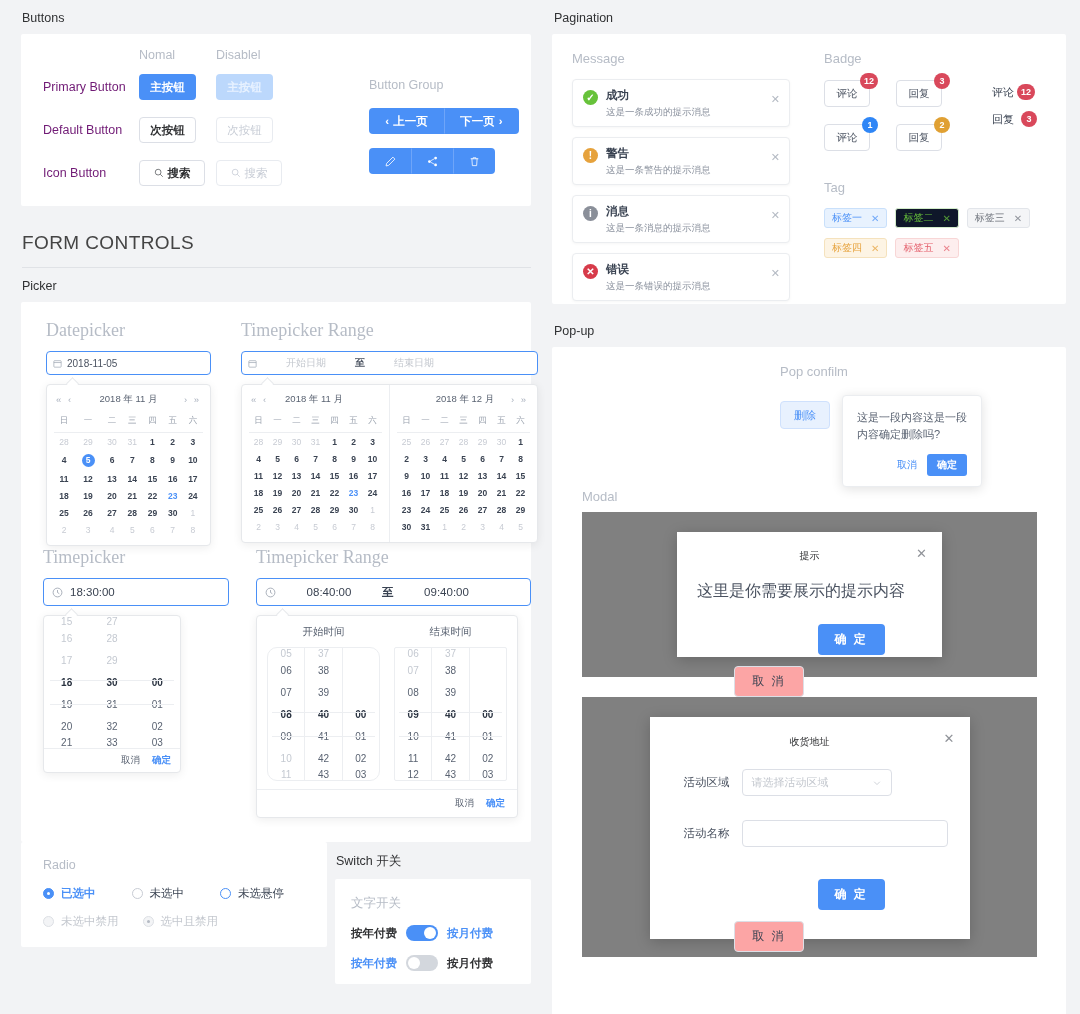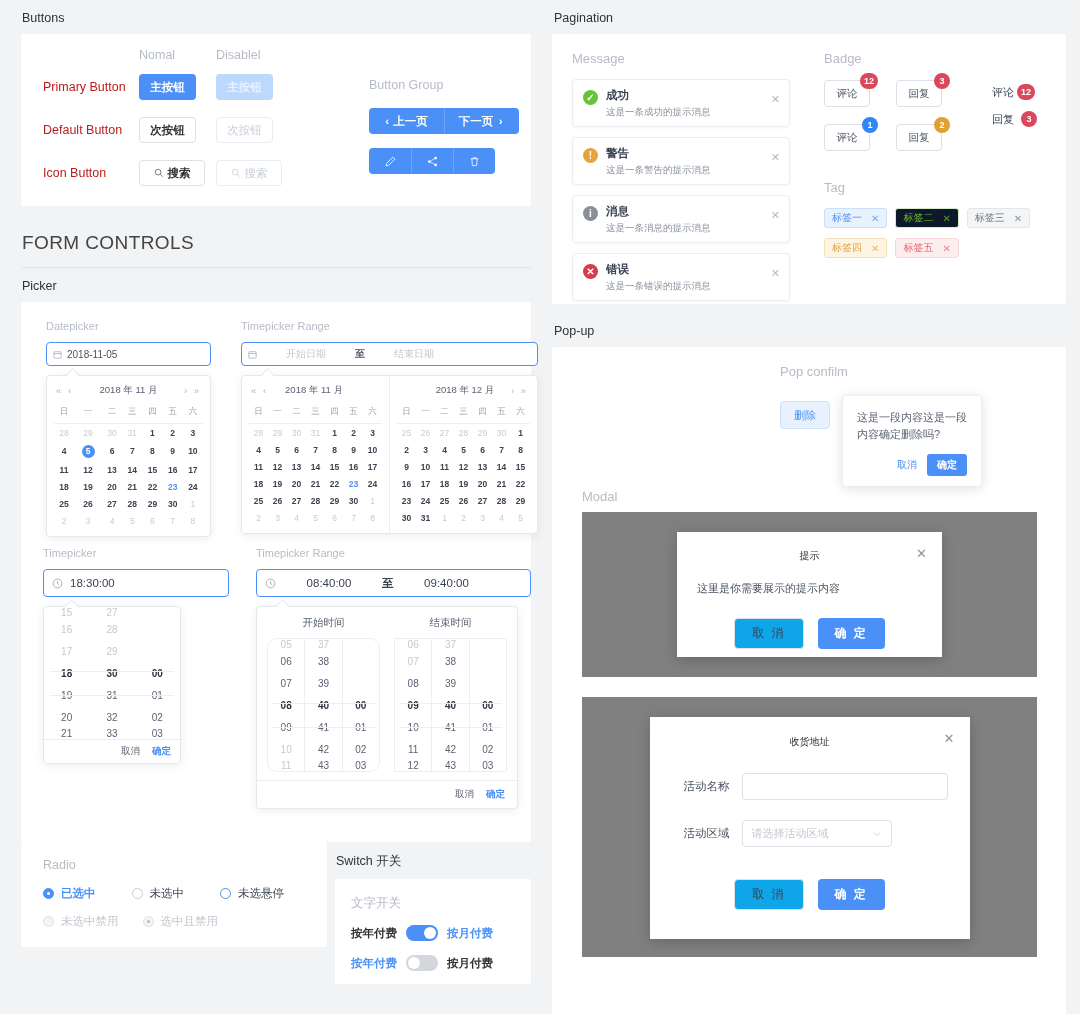--- a/index.html
+++ b/index.html
@@ -16,48 +16,48 @@
   .col-right { position: absolute; left: 552px; top: 0; width: 528px; }
 
   .sec-title { font-size: 12.5px; color: #303133; padding: 11px 0 9px 22px; }
   .panel { background: #fff; border-radius: 2px; margin: 0 14px 0 21px; }
   .sub-label { color: #b6bcc6; font-size: 13px; font-weight: 400; }
 
   
   .btn-panel { padding: 14px 20px 22px 22px; position: relative; height: 172px; }
   .btn-grid { display: grid; grid-template-columns: 96px 77px 77px 60px auto; align-items: center; }
   .btn-grid .hdr { color: #b6bcc6; font-size: 12.5px; padding-bottom: 12px; }
-  .rowlbl { color: #b91c1c; font-size: 12.5px; }
+  .rowlbl { color: #701a75; font-size: 12.5px; }
   .b { border-radius: 4px; font-size: 11.5px; cursor: pointer; border: 1px solid transparent;
        padding: 0; height: 26px; min-width: 57px; display: inline-flex;
        align-items: center; justify-content: center; font-family: inherit; }
   .b-primary { background: #4a90f7; color: #fff; font-weight: bold; }
   .b-primary.dis { background: #bcd8fc; color: #e8f2ff; cursor: not-allowed; }
   .b-default { background: #fff; color: #303133; border-color: #dcdfe6; font-weight: bold; }
   .b-default.dis { color: #c8cdd6; border-color: #e8ebf0; font-weight: normal; cursor: not-allowed; }
   .b-icon { background: #fff; color: #303133; border-color: #dcdfe6; gap: 4px; font-weight: bold;}
   .b-icon.dis { color: #c8cdd6; border-color: #e8ebf0; font-weight: normal; }
   .grp { display: inline-flex; }
   .grp .b { border-radius: 0; min-width: 0; }
   .grp .b:first-child { border-radius: 4px 0 0 4px; }
-  .grp .b:last-child { border-radius: 0 4px 4px 0; font-family: Liberation Mono, monospace; }
+  .grp .b:last-child { border-radius: 0 4px 4px 0; }
   .grp-page .b { width: 75px; gap: 4px; }
   .grp-page .b + .b { border-left: 1px solid #6ea5f9; }
   .grp-ico .b { width: 42px; height: 26px; }
   .grp-ico .b + .b { border-left: 1px solid #6ea5f9; }
   .bgroup-wrap { position: absolute; left: 348px; top: 44px; }
   .bg-lbl { color: #b6bcc6; font-size: 12.5px; margin-bottom: 16px; }
 
   
   .bigtitle { font-size: 19px; color: #444; letter-spacing: .4px; padding: 26px 0 13px 22px; font-weight: 400;}
   .hr { height: 1px; background: #e0e2e6; margin: 0 14px 0 22px; }
 
   
   .picker-panel { padding: 18px 0 16px 0; position: relative; height: 540px; }
-  .pk-lbl { color: #b6bcc6; font-size: 11px; }
+  .pk-lbl { color: #b6bcc6; font-size: 18px; font-family: Liberation Serif, serif; }
   .inp { border: 1px solid #4a90f7; border-radius: 4px; height: 24px; display: flex;
          align-items: center; background: #fff; font-size: 10px; color: #4a5260; padding: 0 6px; gap: 5px;}
   .inp .ph { color: #c3c7ce; }
   .cal { background: #fff; border: 1px solid #e6e8eb; border-radius: 4px;
          box-shadow: 0 2px 10px rgba(0,0,0,.07); }
   .cal-hd { display: flex; align-items: center; justify-content: space-between;
             font-size: 9.5px; color: #5a6372; padding: 8px 9px 6px; }
   .cal-hd .arrs { color: #a8b0bd; letter-spacing: 2px; }
   table.days { border-collapse: collapse; width: 100%; }
   table.days th { font-size: 8.5px; color: #9aa2ae; font-weight: normal; padding: 3px 0 5px;
@@ -139,21 +139,21 @@
   .pop-cancel { font-size: 10px; color: #4a90f7; cursor: pointer; }
   .pop-ok { background: #4a90f7; color: #fff; font-size: 10px; font-weight: bold; border-radius: 3px;
             padding: 4px 10px; }
 
   .modal-bg { background: #808080; padding: 18px 0; display: flex; justify-content: center; }
   .modal { background: #fff; box-shadow: 0 3px 14px rgba(0,0,0,.2); position: relative; }
   .modal-title { text-align: center; font-size: 10px; color: #303133; }
   .modal-x { position: absolute; right: 15px; top: 14px; color: #909399; font-size: 13px; cursor: pointer; }
   .mbtn { border-radius: 4px; font-size: 12px; height: 31px; display: inline-flex;
           align-items: center; justify-content: center; padding: 0 17px; letter-spacing: 2px; }
-  .mbtn-cancel { border: 1px solid #dcdfe6; background: #0ea5e9; color: #3a4352; }
+  .mbtn-cancel { border: 1px solid #dcdfe6; background: #fca5a5; color: #3a4352; margin-top: 42px; }
   .mbtn-ok { background: #4a90f7; color: #fff; font-weight: bold; }
   .fld-lbl { font-size: 11.5px; color: #4a5260; text-align: right; }
   .fld-inp { border: 1px solid #dcdfe6; border-radius: 4px; height: 27px; background: #fff; }
   .fld-sel { border: 1px solid #dcdfe6; border-radius: 4px; height: 27px; background: #fff;
              display: flex; align-items: center; justify-content: space-between;
              padding: 0 9px; font-size: 11px; color: #c3c7ce; }
   svg { display: block; }
 </style>
 </head>
 <body>
@@ -841,47 +841,47 @@
         </div>
       </div>
     </div>
 
     <div style="position:absolute;left:30px;top:142px" class="sub-label">Modal</div>
 
     <div class="modal-bg" style="position:absolute;left:30px;top:165px;width:455px;height:165px;padding-top:20px">
       <div class="modal" style="width:265px;height:125px;padding:17px 20px 0">
         <div class="modal-title">提示</div>
         <div class="modal-x">✕</div>
-        <div style="font-size:11px;color:#4a5260;margin-top:18px">这里是你需要展示的提示内容</div>
+        <div style="font-size:16px;color:#4a5260;margin-top:18px">这里是你需要展示的提示内容</div>
         <div style="display:flex;justify-content:center;gap:14px;margin-top:22px">
           <span class="mbtn mbtn-cancel">取 消</span>
           <span class="mbtn mbtn-ok">确 定</span>
         </div>
       </div>
     </div>
 
     <div class="modal-bg" style="position:absolute;left:30px;top:350px;width:455px;height:260px;padding-top:20px">
       <div class="modal" style="width:320px;height:222px;padding:18px 22px 0">
         <div class="modal-title">收货地址</div>
         <div class="modal-x">✕</div>
-        <div style="display:flex;align-items:center;gap:12px;margin-top:24px">
-          <span class="fld-lbl" style="width:58px">活动名称</span>
-          <span class="fld-inp" style="flex:1"></span>
-        </div>
         <div style="display:flex;align-items:center;gap:12px;margin-top:20px">
           <span class="fld-lbl" style="width:58px">活动区域</span>
           <span class="fld-sel" style="width:150px">
             <span>请选择活动区域</span>
             <span>
               <svg width="10" height="10" viewBox="0 0 16 16">
                   <path d="M3.5 6l4.5 4.5L12.5 6" fill="none" stroke="#c3c7ce" stroke-width="1.3"></path>
                 </svg>
             </span>
           </span>
         </div>
+        <div style="display:flex;align-items:center;gap:12px;margin-top:24px">
+          <span class="fld-lbl" style="width:58px">活动名称</span>
+          <span class="fld-inp" style="flex:1"></span>
+        </div>
         <div style="display:flex;justify-content:center;gap:14px;margin-top:32px">
           <span class="mbtn mbtn-cancel">取 消</span>
           <span class="mbtn mbtn-ok">确 定</span>
         </div>
       </div>
     </div>
   </div>
 </div>
 
 </body></html>

